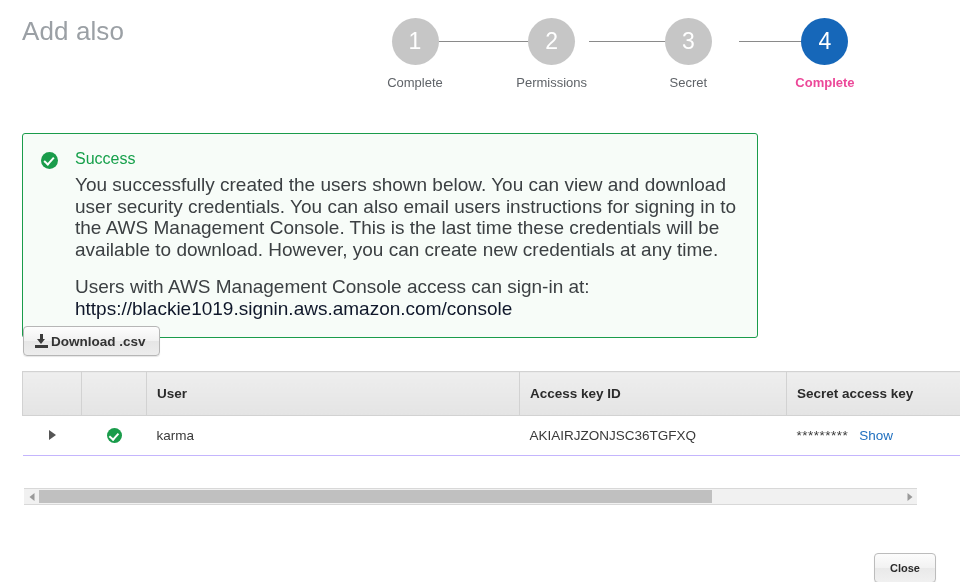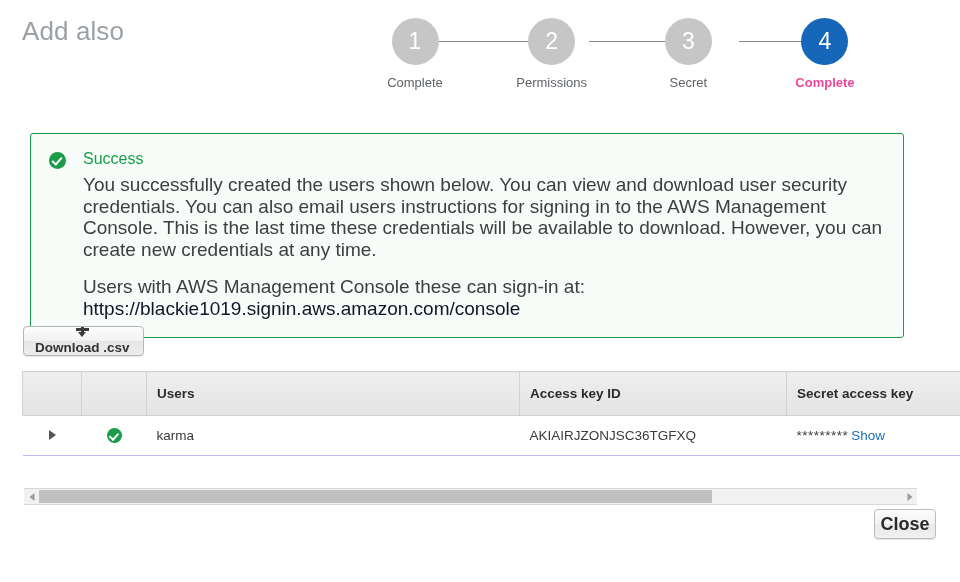--- a/index.html
+++ b/index.html
@@ -85,23 +85,23 @@
     background: #8a8a8a;
     z-index: 1;
   }
   .connector.c1 { left: 84px;  width: 106px; }
   .connector.c2 { left: 234px; width: 106px; }
   .connector.c3 { left: 384px; width: 106px; }
 
   
   .alert {
     position: absolute;
-    left: 30px;
+    left: 22px;
     top: 133px;
-    width: 874px;
+    width: 736px;
     box-sizing: border-box;
     border: 1px solid #1a9c4b;
     border-radius: 3px;
     background: #f7fcf8;
     padding: 16px 18px 18px 18px;
     display: flex;
   }
   .alert-icon {
     flex: 0 0 auto;
     width: 34px;
@@ -149,31 +149,30 @@
   
   .download-btn {
     position: absolute;
     left: 23px;
     top: 326px;
     height: 30px;
     box-sizing: border-box;
     padding: 0 13px 0 11px;
     display: inline-flex;
     align-items: center;
-    gap: 9px;
+    gap: 3px;
     background: linear-gradient(to bottom, #fdfdfd 0%, #f1f1f1 50%, #e6e6e6 51%, #ededed 100%);
     border: 1px solid #b6b6b6;
     border-radius: 4px;
     box-shadow: 0 1px 1px rgba(0,0,0,0.10);
     font-size: 13.5px;
     font-weight: bold;
     color: #333333;
     cursor: pointer;
     white-space: nowrap;
-    flex-direction: column;
   }
   .dl-icon {
     width: 13px;
     height: 14px;
     position: relative;
     display: inline-block;
   }
   .dl-icon .arrow-stem {
     position: absolute;
     left: 5px; top: 0;
@@ -261,21 +260,21 @@
     border-width: 0 2px 2px 0;
     transform: rotate(42deg);
   }
   .masked {
     letter-spacing: 0.5px;
     color: #3a3a3a;
   }
   .show-link {
     color: #1f6fbf;
     text-decoration: none;
-    margin-left: 3px;
+    margin-left: 11px;
     cursor: pointer;
   }
 
   
   .hscroll {
     position: absolute;
     left: 24px;
     top: 488px;
     width: 893px;
     height: 17px;
@@ -317,30 +316,30 @@
     width: 78%;
     height: 13px;
     background: #c0c0c0;
     cursor: pointer;
   }
 
   
   .close-btn {
     position: absolute;
     right: 24px;
-    top: 509px;
+    top: 553px;
     width: 62px;
     height: 30px;
     box-sizing: border-box;
     background: linear-gradient(to bottom, #fcfcfc 0%, #f2f2f2 50%, #e9e9e9 51%, #f0f0f0 100%);
     border: 1px solid #bcbcbc;
     border-radius: 4px;
     box-shadow: 0 1px 1px rgba(0,0,0,0.10);
     font-family: "Liberation Sans", sans-serif;
-    font-size: 18px;
+    font-size: 11px;
     font-weight: bold;
     color: #2a2a2a;
     cursor: pointer;
     text-align: center;
     line-height: 28px;
   }
 </style>
 </head>
 <body>
 
@@ -377,40 +376,40 @@
   </div>
 </div>
 
 <div class="alert">
   <div class="alert-icon">
     <span class="check-circle"></span>
   </div>
   <div class="alert-body">
     <div class="alert-title">Success</div>
     <p class="alert-text">You successfully created the users shown below. You can view and download user security credentials. You can also email users instructions for signing in to the AWS Management Console. This is the last time these credentials will be available to download. However, you can create new credentials at any time.</p>
-    <p class="alert-text second"><span>Users with AWS Management Console these can sign-in at: </span><a class="alert-link" href="#">https://blackie1019.signin.aws.amazon.com/console</a></p>
+    <p class="alert-text second"><span>Users with AWS Management Console access can sign-in at: </span><a class="alert-link" href="#">https://blackie1019.signin.aws.amazon.com/console</a></p>
   </div>
 </div>
 
 <div class="download-btn">
   <span class="dl-icon">
     <span class="arrow-stem"></span>
     <span class="arrow-head"></span>
     <span class="tray"></span>
   </span>
   <span>Download .csv</span>
 </div>
 
 <div class="table-wrap">
   <table class="users">
     <thead>
       <tr>
         <th class="c-exp"></th>
         <th class="c-stat"></th>
-        <th class="c-user">Users</th>
+        <th class="c-user">User</th>
         <th class="c-akid">Access key ID</th>
         <th class="c-sak">Secret access key</th>
       </tr>
     </thead>
     <tbody>
       <tr>
         <td class="c-exp">
           <span class="expander"></span>
         </td>
         <td class="c-stat">

